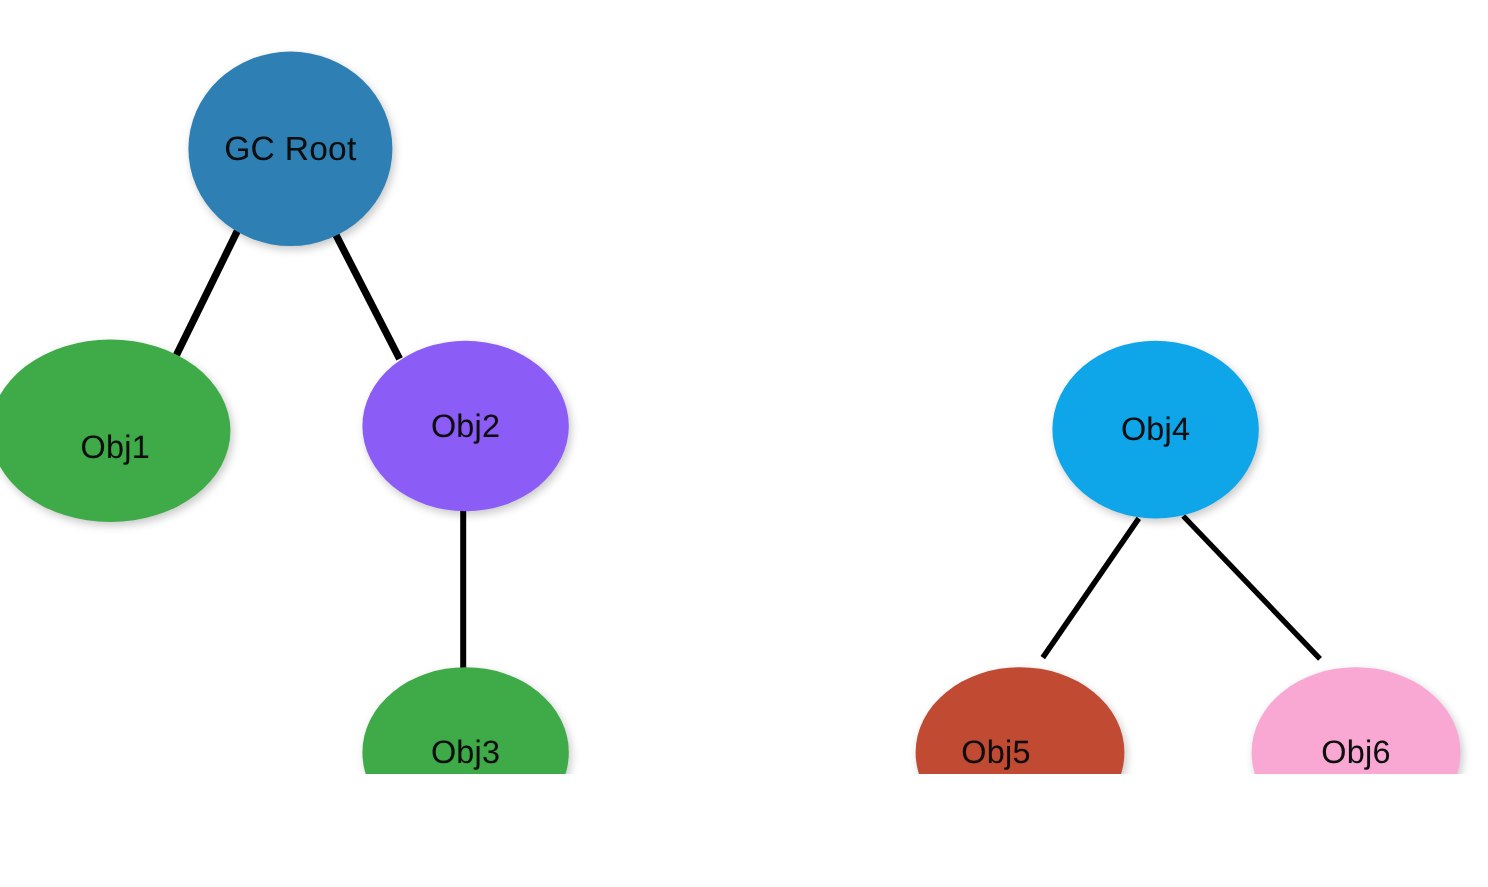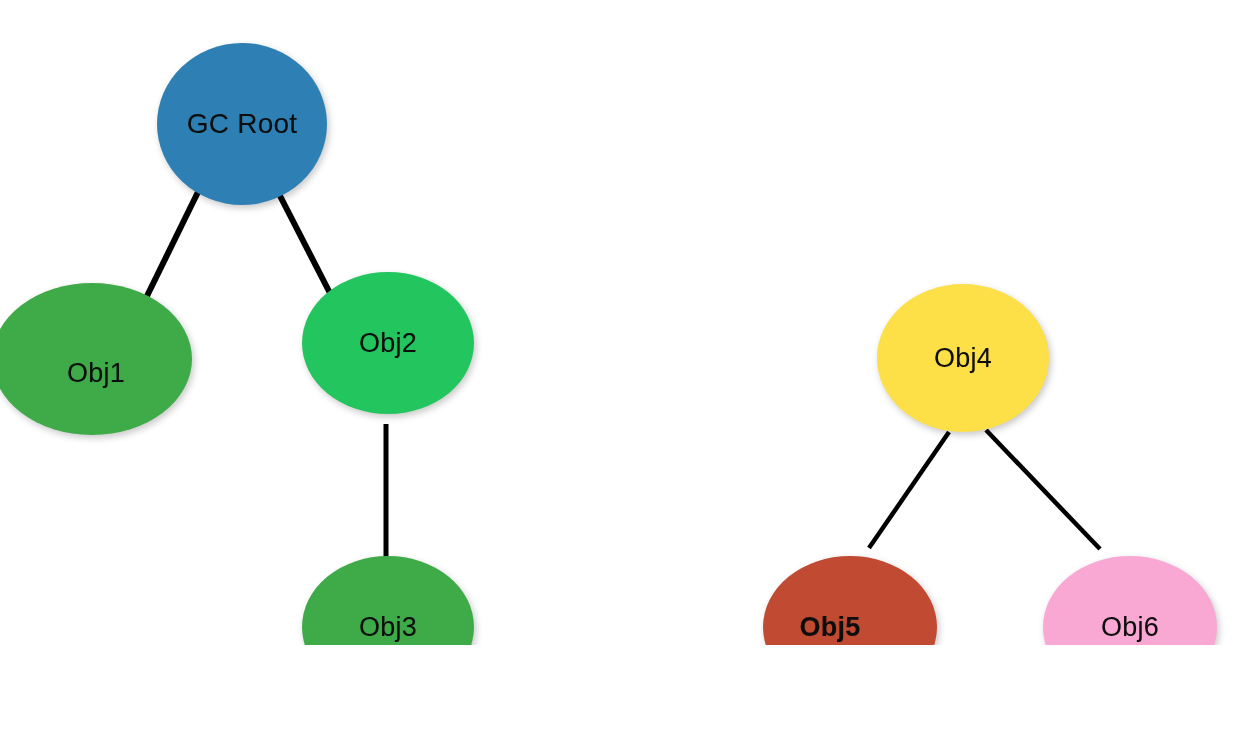--- a/index.html
+++ b/index.html
@@ -66,31 +66,31 @@
       <line x1="986" y1="430" x2="1100" y2="549" stroke="#000000" stroke-width="4.5" stroke-linecap="butt"></line>
     </svg>
 
   <div id="node-layer">
       <div class="node" style="left: 157px; top: 43px; width: 170px; height: 162px; background: rgb(46, 128, 180); color: rgb(13, 13, 13);">
         <span class="node-label" style="font-size: 28px; transform: translate(0px, 0px);">GC Root</span>
       </div>
       <div class="node" style="left: -8px; top: 283px; width: 200px; height: 152px; background: rgb(62, 170, 72); color: rgb(13, 13, 13);">
         <span class="node-label" style="font-size: 27px; transform: translate(4px, 0px); margin-top: 29px;">Obj1</span>
       </div>
-      <div class="node" style="left: 302px; top: 272px; width: 172px; height: 142px; background: #22c55e; color: rgb(13, 13, 13);">
+      <div class="node" style="left: 302px; top: 284px; width: 172px; height: 142px; background: #8b5cf6; color: rgb(13, 13, 13);">
         <span class="node-label" style="font-size: 27px; transform: translate(0px, 0px);">Obj2</span>
       </div>
       <div class="node" style="left: 302px; top: 556px; width: 172px; height: 142px; background: rgb(62, 170, 72); color: rgb(13, 13, 13); justify-content: center;">
         <span class="node-label" style="font-size: 27px; transform: translate(0px, 0px);">Obj3</span>
       </div>
-      <div class="node" style="left: 877px; top: 284px; width: 172px; height: 148px; background: #fde047; color: rgb(13, 13, 13);">
+      <div class="node" style="left: 877px; top: 284px; width: 172px; height: 148px; background: #0ea5e9; color: rgb(13, 13, 13);">
         <span class="node-label" style="font-size: 27px; transform: translate(0px, 0px);">Obj4</span>
       </div>
       <div class="node" style="left: 763px; top: 556px; width: 174px; height: 142px; background: rgb(192, 74, 50); color: rgb(13, 13, 13);">
-        <span class="node-label" style="font-size: 27px; transform: translate(-20px, 0px); font-weight: bold;">Obj5</span>
+        <span class="node-label" style="font-size: 27px; transform: translate(-20px, 0px);">Obj5</span>
       </div>
       <div class="node" style="left: 1043px; top: 556px; width: 174px; height: 142px; background: #f9a8d4; color: rgb(13, 13, 13);">
         <span class="node-label" style="font-size: 27px; transform: translate(0px, 0px);">Obj6</span>
       </div>
     </div>
 
 
 </div>
 
 </body></html>

